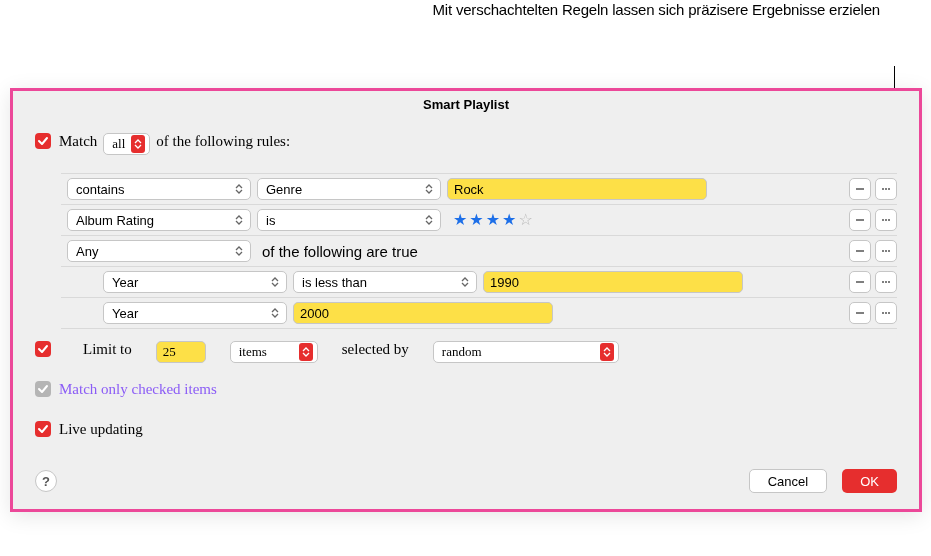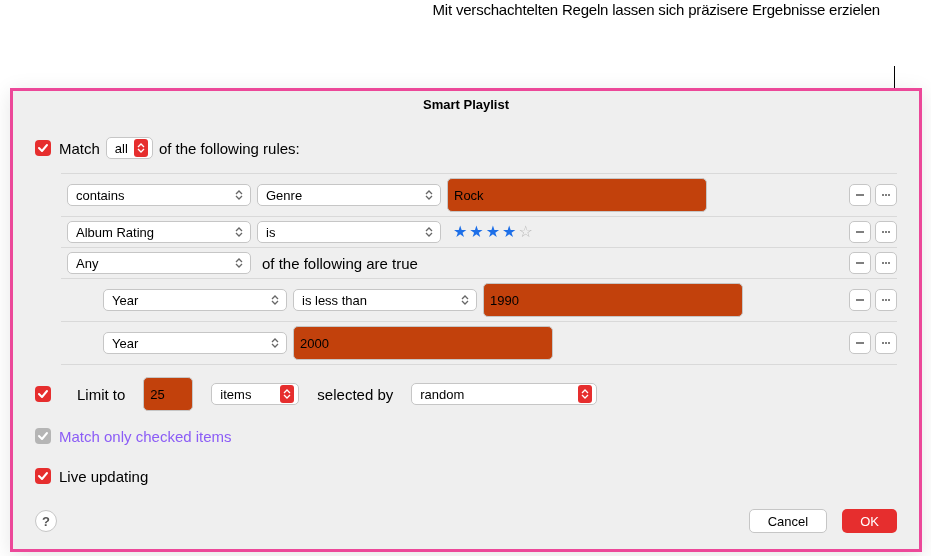--- a/index.html
+++ b/index.html
@@ -1,46 +1,46 @@
 <!DOCTYPE html>
 <html><head>
 <meta charset="utf-8">
 <style>
 * { box-sizing: border-box; margin: 0; padding: 0; }
 body { font-family: -apple-system, "Helvetica Neue", Arial, sans-serif; font-size: 13px; color: #000; background: #fff; width: 931px; height: 556px; position: relative; }
 .annotation { position: absolute; top: 0; left: 400px; width: 480px; font-size: 15px; font-weight: 400; line-height: 1.35; letter-spacing: -0.2px; text-align: right; }
 .dialog { position: absolute; top: 88px; left: 10px; width: 912px; background: #efefef; border: 3px solid #ec4899; border-radius: 0; box-shadow: 0 4px 20px rgba(0,0,0,0.1); overflow: hidden; }
 .titlebar { text-align: center; font-size: 13px; font-weight: 600; padding: 6px 0 5px; }
 .content { padding: 16px 22px 4px; font-size: 15px; }
-.row { display: flex; align-items: center; min-height: 30px; }
+.row { display: flex; min-height: 30px; font-family: Liberation Serif, serif; }
 .check { width: 16px; height: 16px; border-radius: 4px; display: inline-flex; align-items: center; justify-content: center; margin-right: 8px; flex-shrink: 0; }
 .check.red { background: #e62e2e; }
 .check.grey { background: #b5b5b5; }
 .check svg { width: 12px; height: 12px; }
 .select { display: inline-flex; align-items: center; justify-content: space-between; height: 22px; padding: 0 4px 0 8px; background: #fff; border: 1px solid #c6c6c6; border-radius: 5px; font-size: 13px; cursor: pointer; }
 .select .arrows { width: 14px; height: 18px; display: flex; flex-direction: column; align-items: center; justify-content: center; border-radius: 3px; margin-left: 6px; flex-shrink: 0; }
 .select .arrows.red { background: #e62e2e; }
 .select .arrows svg { width: 8px; height: 5px; }
 .arrows.plain svg path { stroke: #666; }
 .arrows.red svg path { stroke: #fff; }
-.textfield { height: 22px; padding: 16px 6px; background: #c2410c; border: 1px solid #c6c6c6; border-radius: 5px; font-size: 13px; display: flex; align-items: center; }
+.textfield { height: 22px; padding: 4px 6px; background: #fde047; border: 1px solid #c6c6c6; border-radius: 5px; font-size: 13px; display: flex; align-items: center; }
 .rules { margin: 10px 0 6px 26px; border-top: 1px solid #d9d9d9; }
 .rule { display: flex; align-items: center; border-bottom: 1px solid #d9d9d9; padding: 4px 0; gap: 6px; }
 .rule .indent { flex-shrink: 0; }
 .attr { width: 184px; }
 .op { width: 184px; }
 .val { width: 260px; }
 .stars { display: flex; gap: 2px; padding-left: 6px; align-items: center; }
 .star { font-size: 16px; line-height: 1; }
 .star.fill { color: #1d6fe8; }
 .star.empty { color: #b8b8b8; }
 .rule-actions { margin-left: auto; display: flex; gap: 4px; }
 .sq { width: 22px; height: 22px; border-radius: 5px; background: #fff; border: 1px solid #c6c6c6; display: flex; align-items: center; justify-content: center; cursor: pointer; }
 .sq svg { width: 12px; height: 12px; }
-.limit { margin-top: 12px; gap: 18px; }
+.limit { margin-top: 12px; gap: 24px; }
 .limit .num { width: 50px; }
 .limit .items { width: 88px; }
 .sel-by { width: 186px; }
 .opt-row { margin-top: 10px; }
 .footer { display: flex; align-items: center; padding: 14px 22px 16px; }
 .help { width: 22px; height: 22px; border-radius: 11px; background: #fff; border: 1px solid #c6c6c6; display: flex; align-items: center; justify-content: center; font-weight: 600; cursor: pointer; color: #555; }
 .spacer { flex: 1; }
 .btn { height: 24px; padding: 0 18px; border-radius: 5px; font-size: 13px; display: flex; align-items: center; cursor: pointer; }
 .btn.cancel { background: #fff; border: 1px solid #c6c6c6; margin-right: 15px; }
 .btn.ok { background: #e62e2e; color: #fff; border: none; font-weight: 500; }

